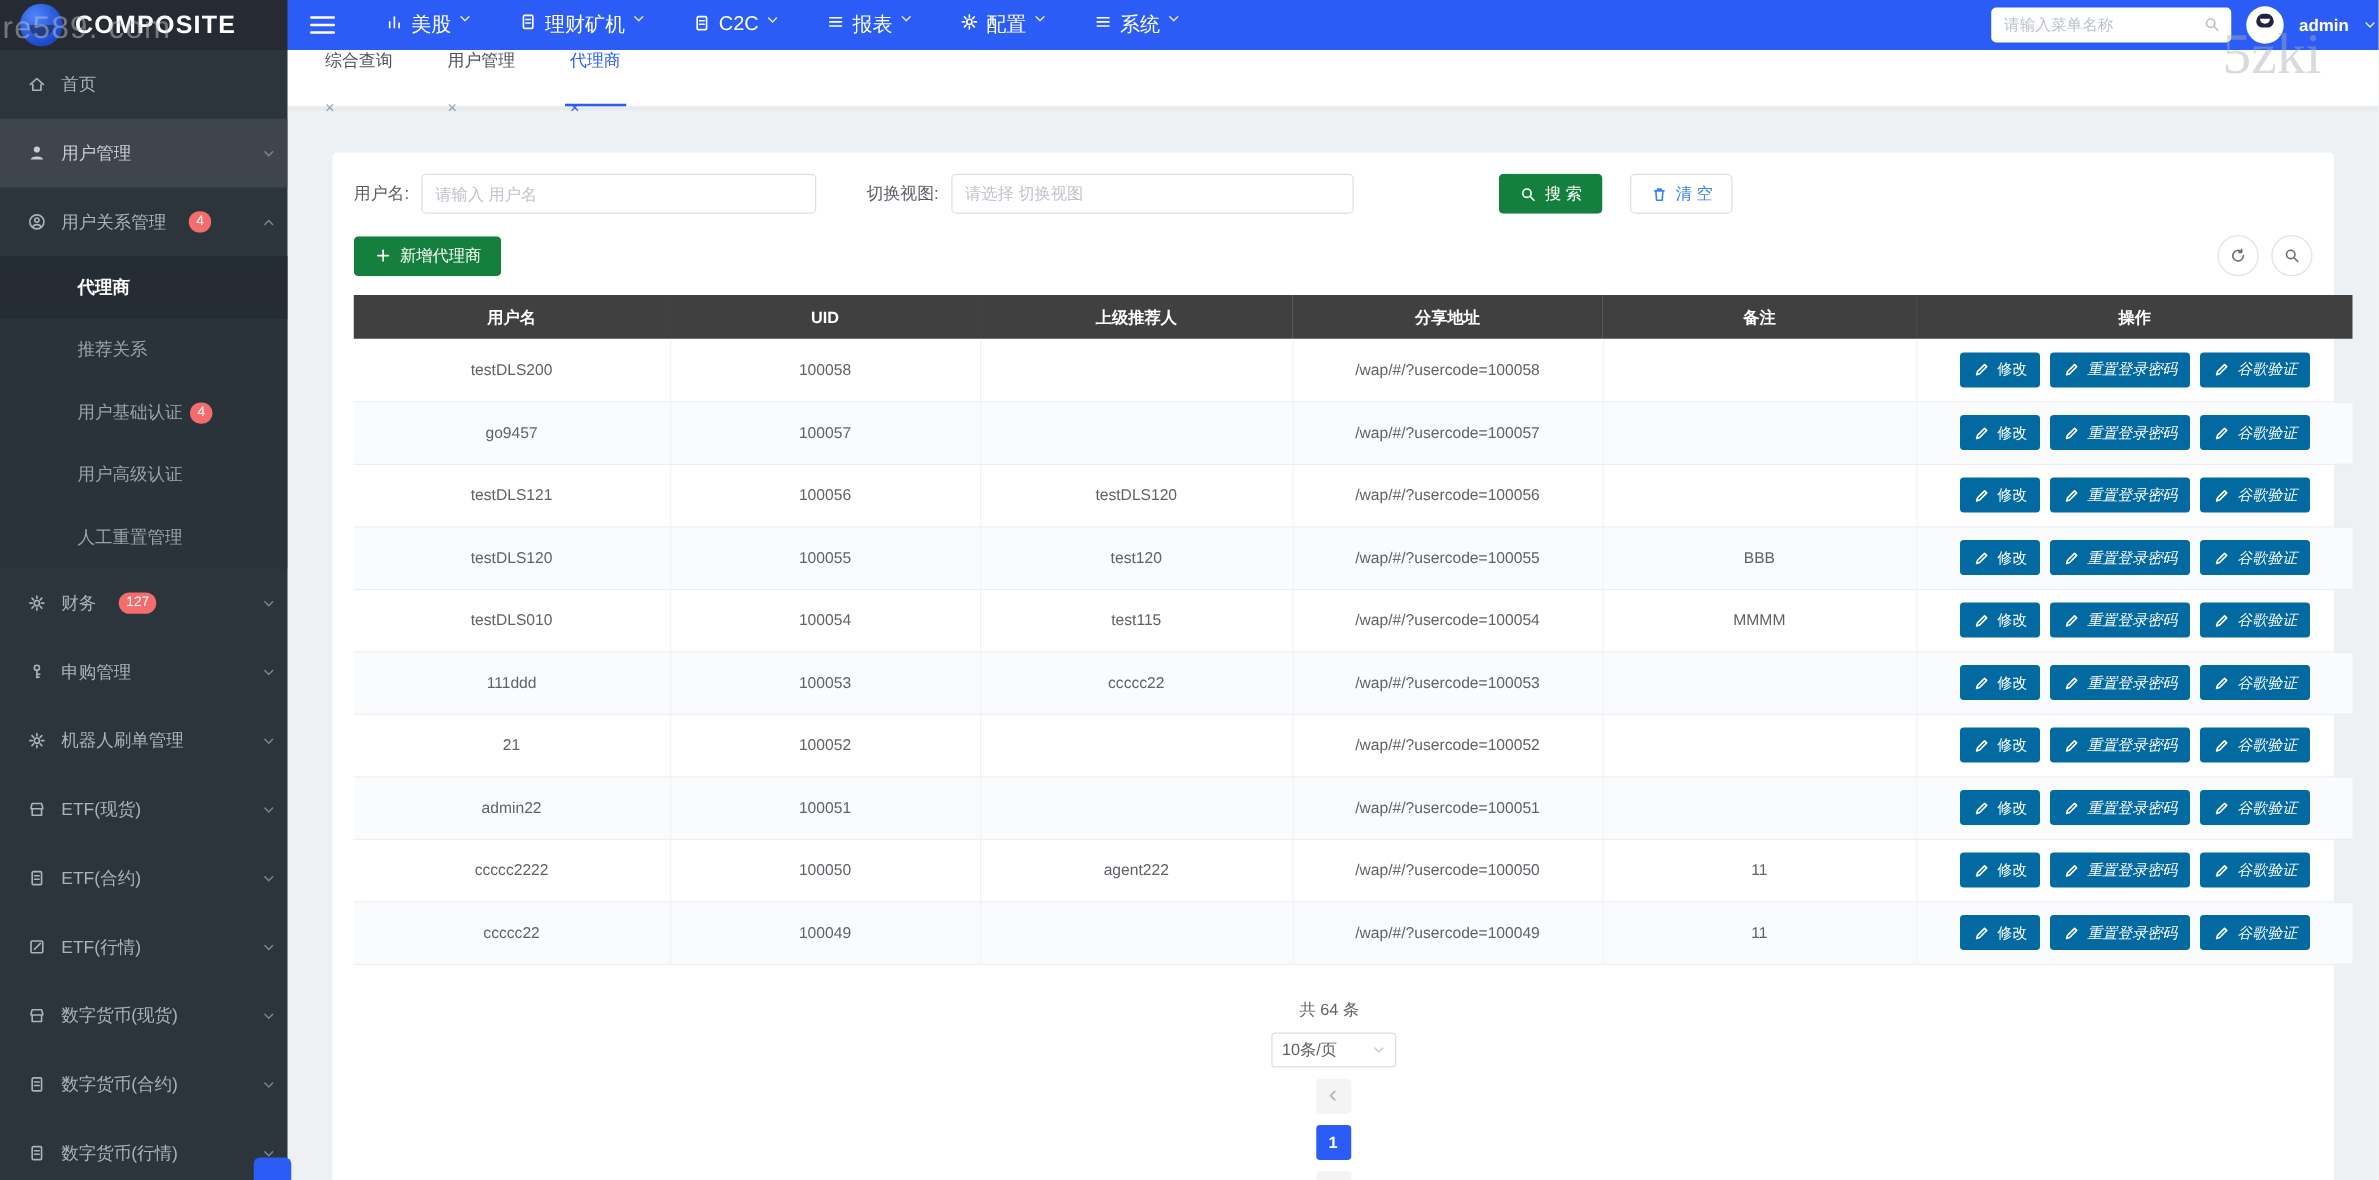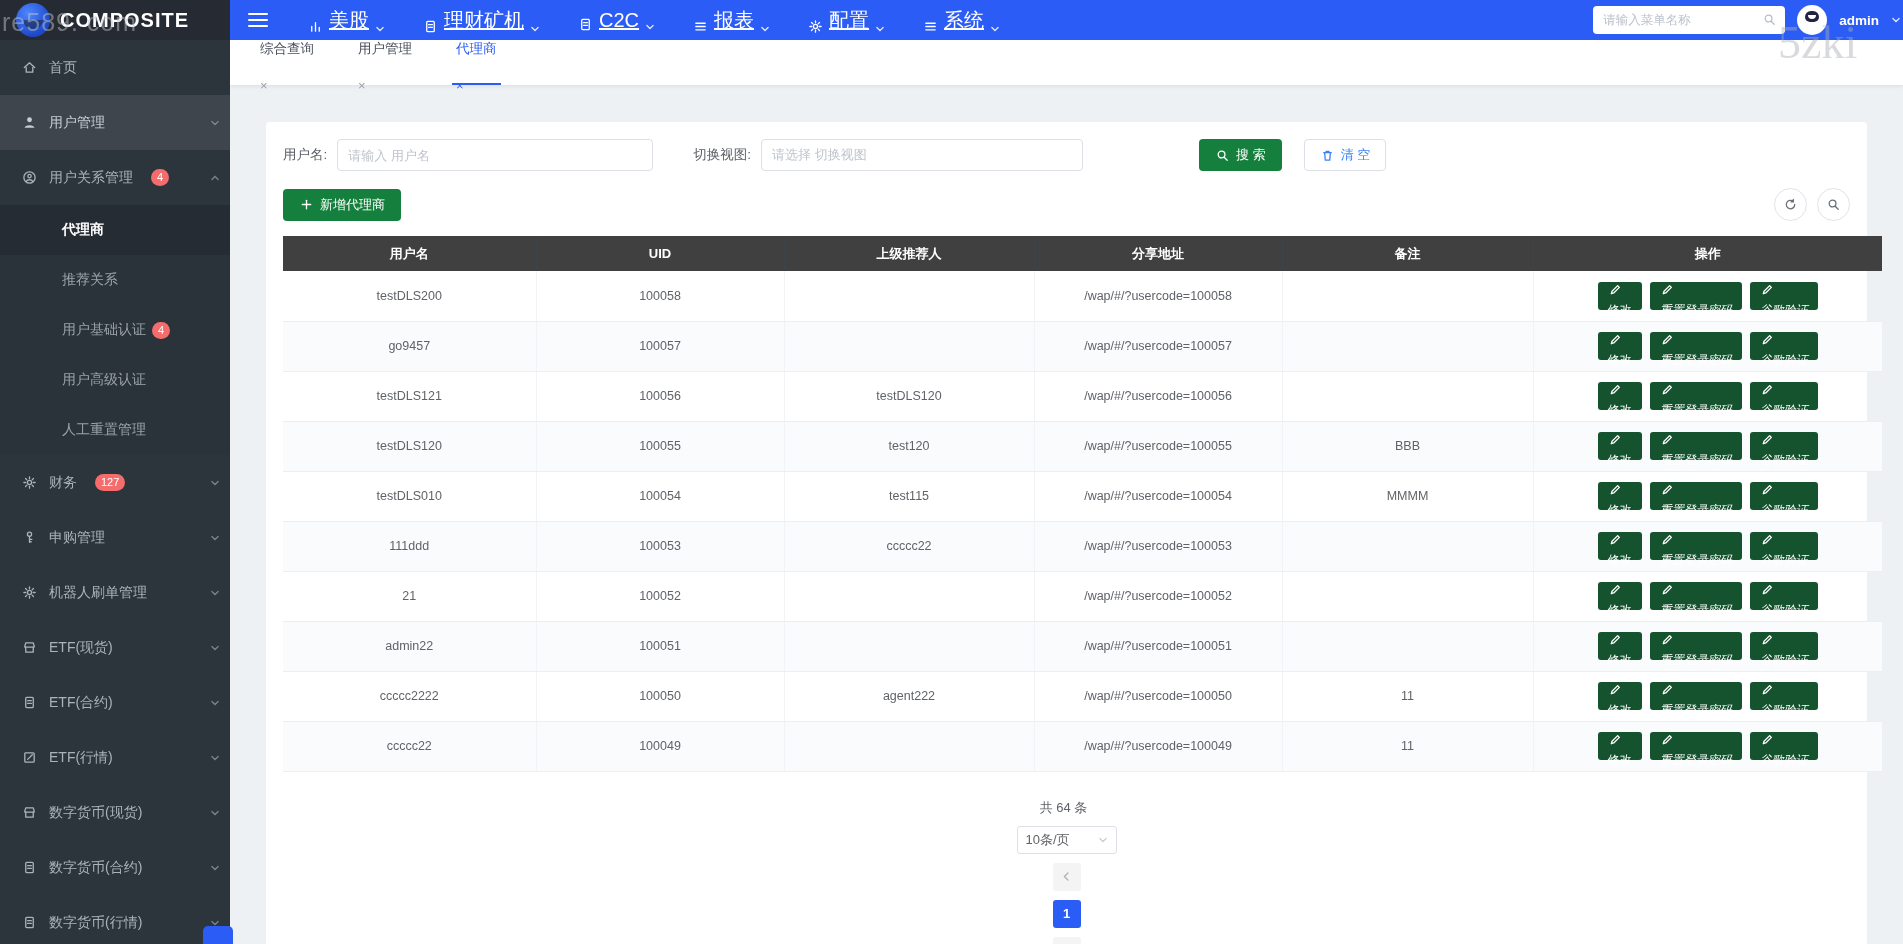--- a/index.html
+++ b/index.html
@@ -9,21 +9,21 @@
 
   
   .topbar { position:absolute; top:0; left:0; right:0; height:40px; background:#2b5cf6; display:flex; align-items:center; z-index:5; }
   .logo-area { width:230px; height:40px; background:#262b33; display:flex; align-items:center; padding-left:16px; gap:10px; flex:none; }
   .logo-ball { width:34px; height:34px; border-radius:50%; background:radial-gradient(circle at 35% 30%, #4d86ff, #1d49c8 70%); position:relative; flex:none; }
   .logo-ball::after { content:""; position:absolute; left:7px; top:17px; width:20px; height:9px; border-radius:0 0 12px 12px; background:#16213a; opacity:.55; }
   .logo-text { color:#fff; font-size:20px; font-weight:bold; letter-spacing:1px; }
   .hamburger { width:20px; height:14px; margin:0 0 0 18px; display:flex; flex-direction:column; justify-content:space-between; cursor:pointer; flex:none; }
   .hamburger i { display:block; height:2px; background:#fff; border-radius:1px; }
   .top-nav { display:flex; align-items:center; gap:38px; margin-left:40px; }
-  .nav-item { display:flex; align-items:flex-end; gap:6px; color:#fff; font-size:20px; cursor:pointer; white-space:nowrap;text-decoration:underline; }
+  .nav-item { display:flex; align-items:flex-start; gap:6px; color:#fff; font-size:16px; cursor:pointer; white-space:nowrap; }
   .nav-item .icn, .chev { display:inline-flex; align-items:center; }
   .chev svg { opacity:.85; }
   .topbar-right { margin-left:auto; display:flex; align-items:center; gap:12px; padding-right:2px; }
   .menu-search { position:relative; width:192px; }
   .menu-search input { width:100%; height:28px; border:none; border-radius:4px; padding:0 30px 0 10px; font-size:12.5px; color:#333; outline:none; font-family:inherit; }
   .menu-search input::placeholder { color:#bcc2cb; }
   .menu-search .icn { position:absolute; right:8px; top:6px; color:#b9bfc8; }
   .avatar { width:30px; height:30px; border-radius:50%; background:#fff; position:relative; flex:none; }
   .avatar::before { content:""; position:absolute; left:8px; top:6px; width:14px; height:11px; border-radius:7px 7px 6px 6px; background:#224; }
   .avatar::after { content:""; position:absolute; left:11px; top:10px; width:8px; height:4px; border-radius:0 0 6px 6px; background:#fff; }
@@ -67,21 +67,21 @@
   .round-btns { margin-left:auto; display:flex; gap:10px; }
   .round-btn { width:33px; height:33px; border-radius:50%; border:1px solid #dfe3e8; background:#fff; display:flex; align-items:center; justify-content:center; color:#6a7076; cursor:pointer; }
 
   table { width:100%; margin-top:15px; border-collapse:collapse; table-layout:fixed; }
   col.c1{width:253px} col.c2{width:248px} col.c3{width:250px} col.c4{width:248px} col.c5{width:251px} col.c6{width:349px}
   thead th { background:#404040; color:#fff; font-size:13px; font-weight:bold; height:35px; text-align:center; border-right:1px solid #3c434b; }
   thead th:last-child { border-right:none; }
   tbody td { height:50px; text-align:center; font-size:12.5px; color:#5f6368; border-bottom:1px solid #ebeef5; border-right:1px solid #f1f3f6; overflow:hidden; white-space:nowrap; }
   tbody td:last-child { border-right:none; }
   tbody tr:nth-child(even) { background:#fafbfc; }
-  .act-btn { display:inline-flex; gap:5px; background:#14532d; color:#fff; font-size:12px; padding:0 10px; height:28px; border-radius:3px; cursor:pointer; border:none; font-family:inherit;flex-direction:column; }
+  .act-btn { display:inline-flex; align-items:center; gap:5px; background:#0369a1; color:#fff; font-size:12px; padding:0 10px; height:28px; border-radius:3px; cursor:pointer; border:none; font-family:inherit; }
   .act-btn + .act-btn { margin-left:8px;font-style:italic; }
 
   .pagination { margin-top:27px; display:flex; align-items:center; justify-content:center; gap:9px; font-size:13px; color:#5f6368;flex-direction:column; }
   .pg-total { margin-right:6px; }
   .pg-size { width:100px; height:28px; border:1px solid #dcdfe6; border-radius:3px; display:flex; align-items:center; justify-content:space-between; padding:0 8px; color:#606266; cursor:pointer; }
   .pg-size .chev { color:#c0c4cc; }
   .pg-btn { min-width:28px; height:28px; background:#f4f4f5; border-radius:3px; display:flex; align-items:center; justify-content:center; font-size:13px; color:#606266; cursor:pointer; font-weight:bold; }
   .pg-btn.arrow { color:#aeb3bb; }
   .pg-btn.active { background:#2b5cf6; color:#fff; }
   .pg-goto { display:flex; align-items:center; gap:8px; margin-left:10px; }

